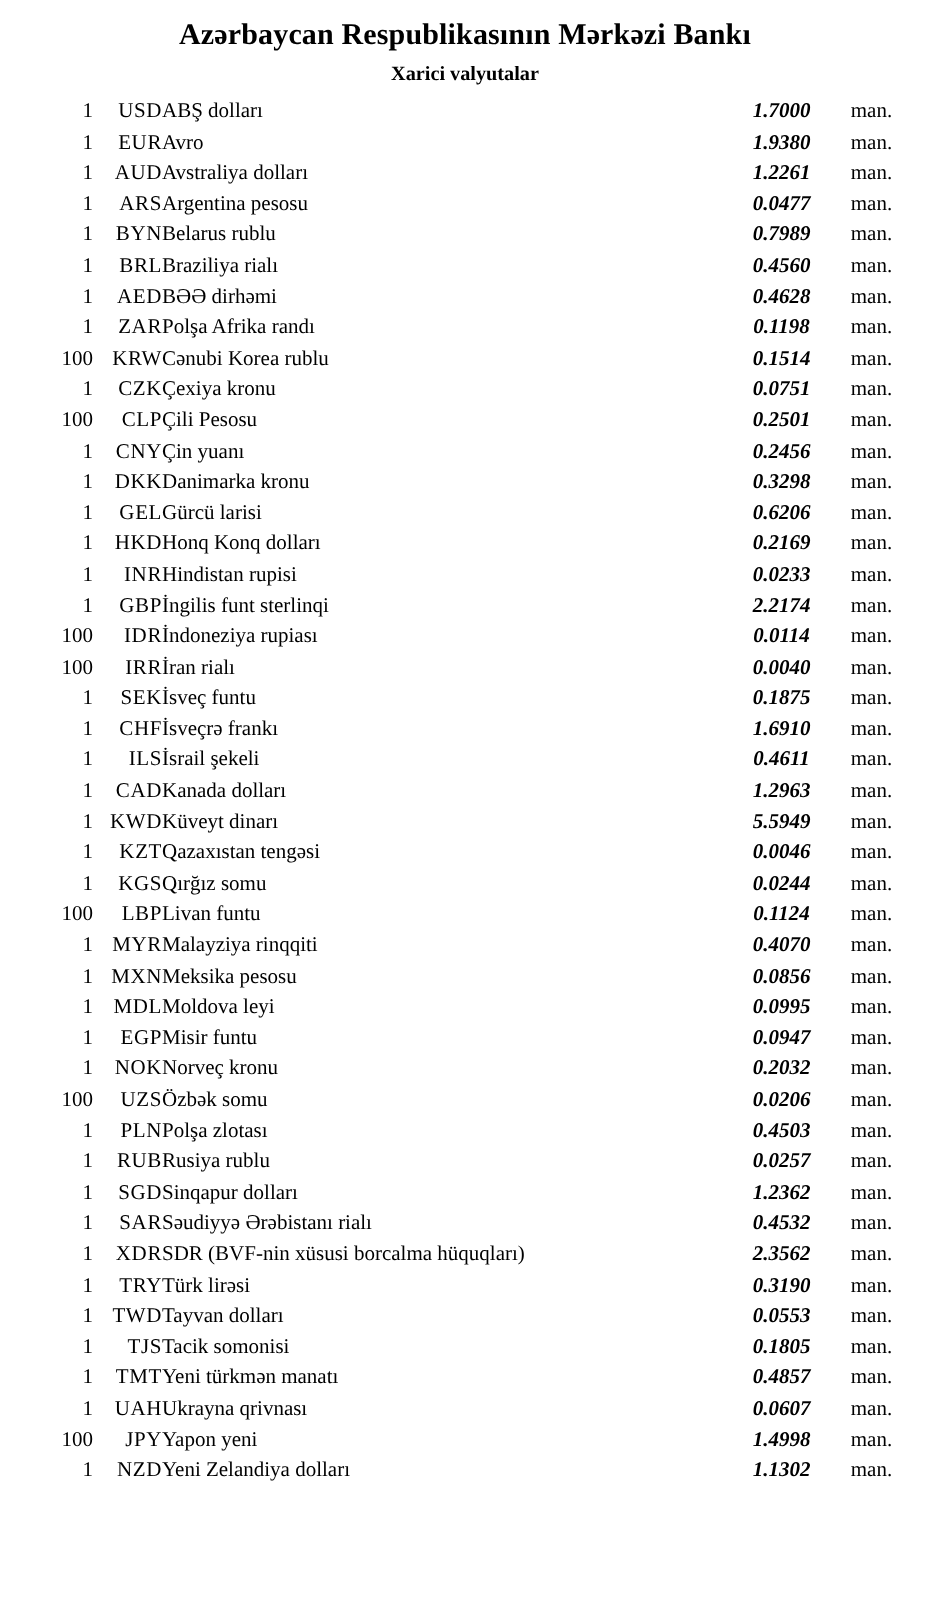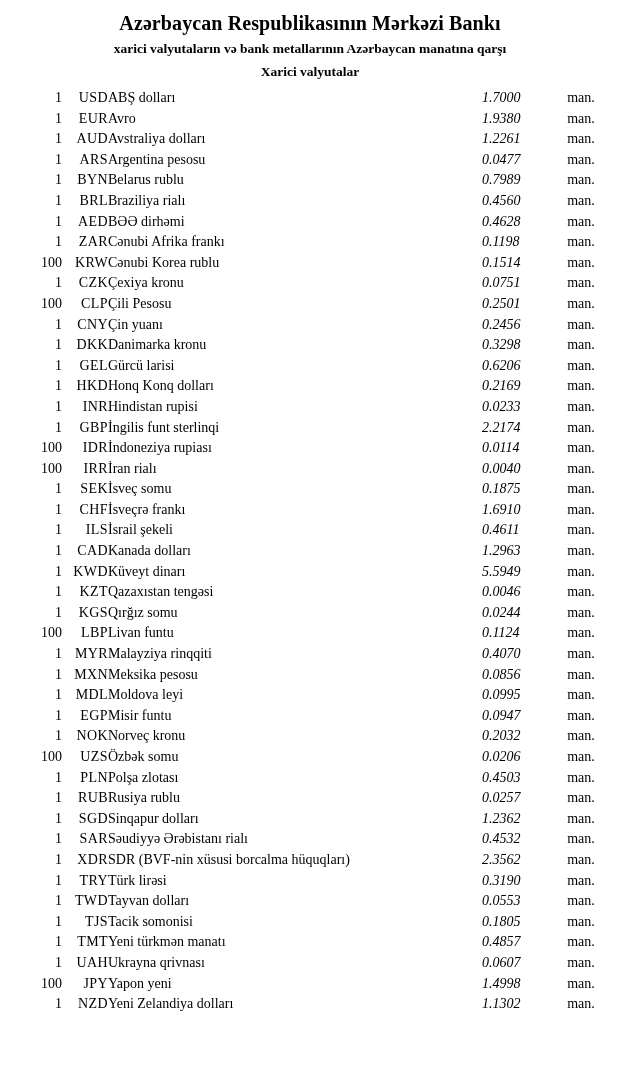--- a/index.html
+++ b/index.html
@@ -75,39 +75,38 @@
     text-align: right;
     padding-right: 8px;
     letter-spacing: 0.4px;
   }
   td.c-name {
     text-align: left;
     padding-left: 4px;
   }
   td.c-rate {
     width: 78px;
-    text-align: left;
+    text-align: center;
     font-style: italic;
-    font-weight: normal;
+    font-weight: bold;
     padding-right: 10px;
   }
   td.c-unit-label {
     width: 42px;
     text-align: center;
     padding-left: 2px;
   }
 </style>
 </head>
 <body>
 
 <div class="page">
 
   <div class="header">
     <div class="bank-title">Azərbaycan Respublikasının Mərkəzi Bankı</div>
-    <div class="subtitle-line">xarici valyutaların və bank metallarının Azərbaycan manatına qarşı</div>
   </div>
 
   <div class="section-title">Xarici valyutalar</div>
 
   <table class="rates">
     <tbody>
         <tr>
           <td class="c-units">1</td>
           <td class="c-code">USD</td>
           <td class="c-name">ABŞ dolları</td>
@@ -152,21 +151,21 @@
         <tr>
           <td class="c-units">1</td>
           <td class="c-code">AED</td>
           <td class="c-name">BƏƏ dirhəmi</td>
           <td class="c-rate">0.4628</td>
           <td class="c-unit-label">man.</td>
         </tr>
         <tr>
           <td class="c-units">1</td>
           <td class="c-code">ZAR</td>
-          <td class="c-name">Cənubi Afrika frankı</td>
+          <td class="c-name">Polşa Afrika randı</td>
           <td class="c-rate">0.1198</td>
           <td class="c-unit-label">man.</td>
         </tr>
         <tr>
           <td class="c-units">100</td>
           <td class="c-code">KRW</td>
           <td class="c-name">Cənubi Korea rublu</td>
           <td class="c-rate">0.1514</td>
           <td class="c-unit-label">man.</td>
         </tr>
@@ -236,21 +235,21 @@
         <tr>
           <td class="c-units">100</td>
           <td class="c-code">IRR</td>
           <td class="c-name">İran rialı</td>
           <td class="c-rate">0.0040</td>
           <td class="c-unit-label">man.</td>
         </tr>
         <tr>
           <td class="c-units">1</td>
           <td class="c-code">SEK</td>
-          <td class="c-name">İsveç somu</td>
+          <td class="c-name">İsveç funtu</td>
           <td class="c-rate">0.1875</td>
           <td class="c-unit-label">man.</td>
         </tr>
         <tr>
           <td class="c-units">1</td>
           <td class="c-code">CHF</td>
           <td class="c-name">İsveçrə frankı</td>
           <td class="c-rate">1.6910</td>
           <td class="c-unit-label">man.</td>
         </tr>

